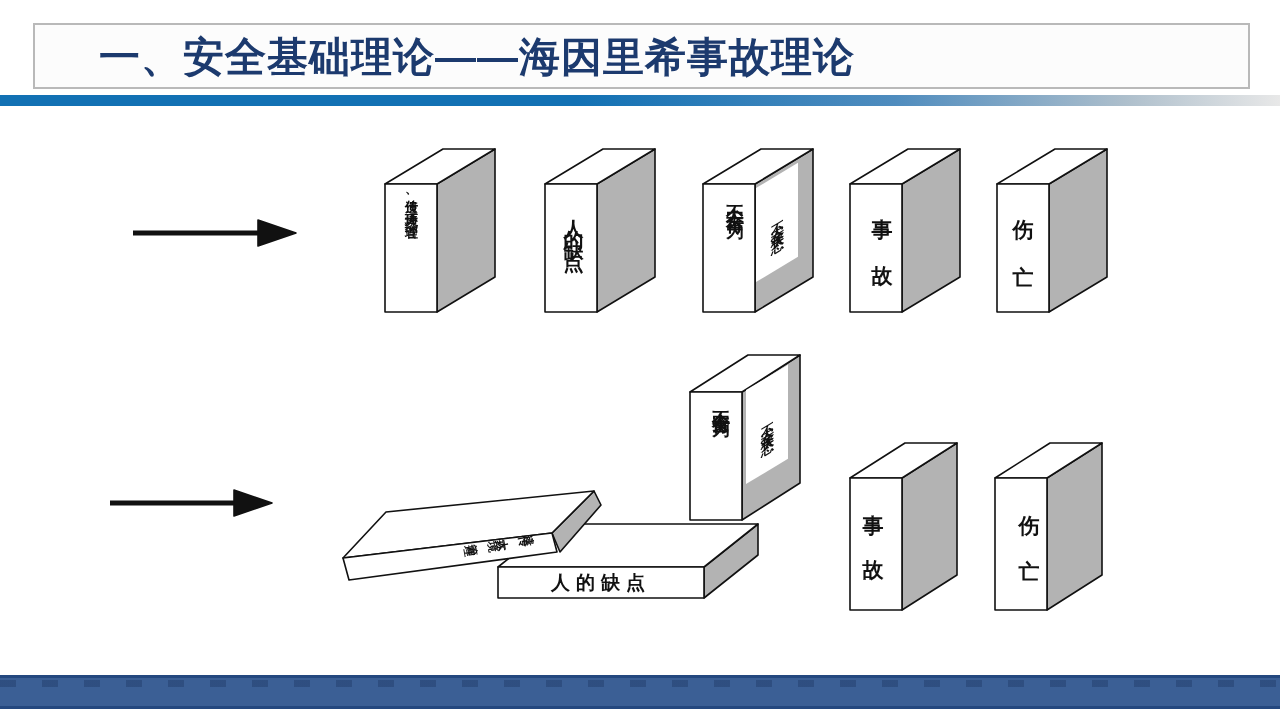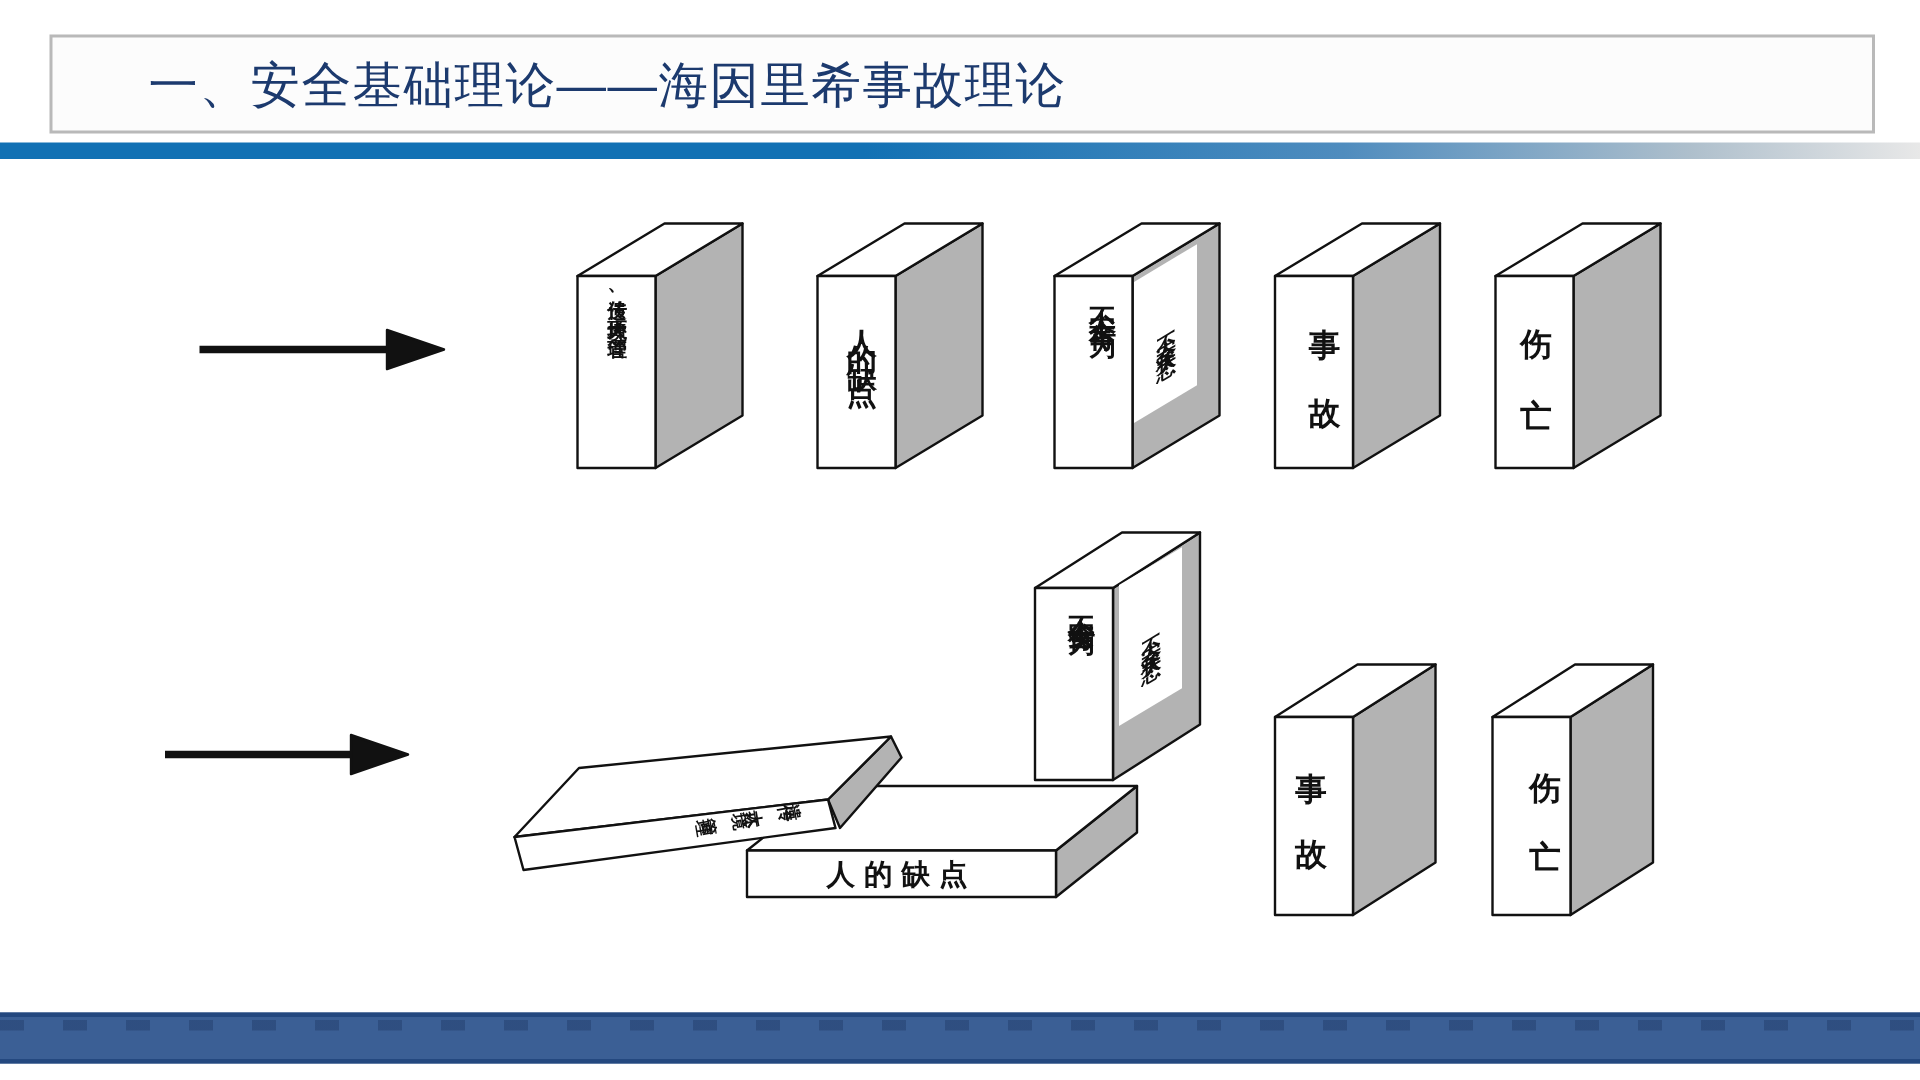--- a/index.html
+++ b/index.html
@@ -8,21 +8,21 @@
     background:#ffffff;overflow:hidden;
     font-family:"Liberation Sans", sans-serif;
   }
   
   .title-banner{
     position:absolute;left:33px;top:23px;width:1213px;height:62px;
     background:#fcfcfc;border:2px solid #b9b9b9;box-sizing:content-box;
   }
   .title-text{
     position:absolute;left:64px;top:0;height:62px;line-height:64px;
-    font-size:33px;font-weight:400;color:#1c3a6e;letter-spacing:1px;white-space:nowrap;
+    font-size:41px;font-weight:700;color:#1c3a6e;letter-spacing:1px;white-space:nowrap;
   }
   .accent-bar{
     position:absolute;left:0;top:95px;width:1280px;height:11px;
     background:linear-gradient(to right,#1271b4 0%,#1271b4 45%,#4f8cbe 70%,#aebfcc 88%,#e8e8e8 100%);
   }
   
   .footer-bar{
     position:absolute;left:0;top:675px;width:1280px;height:28px;
     background:#3b5f95;border-top:3px solid #24487f;border-bottom:3px solid #24487f;
   }

